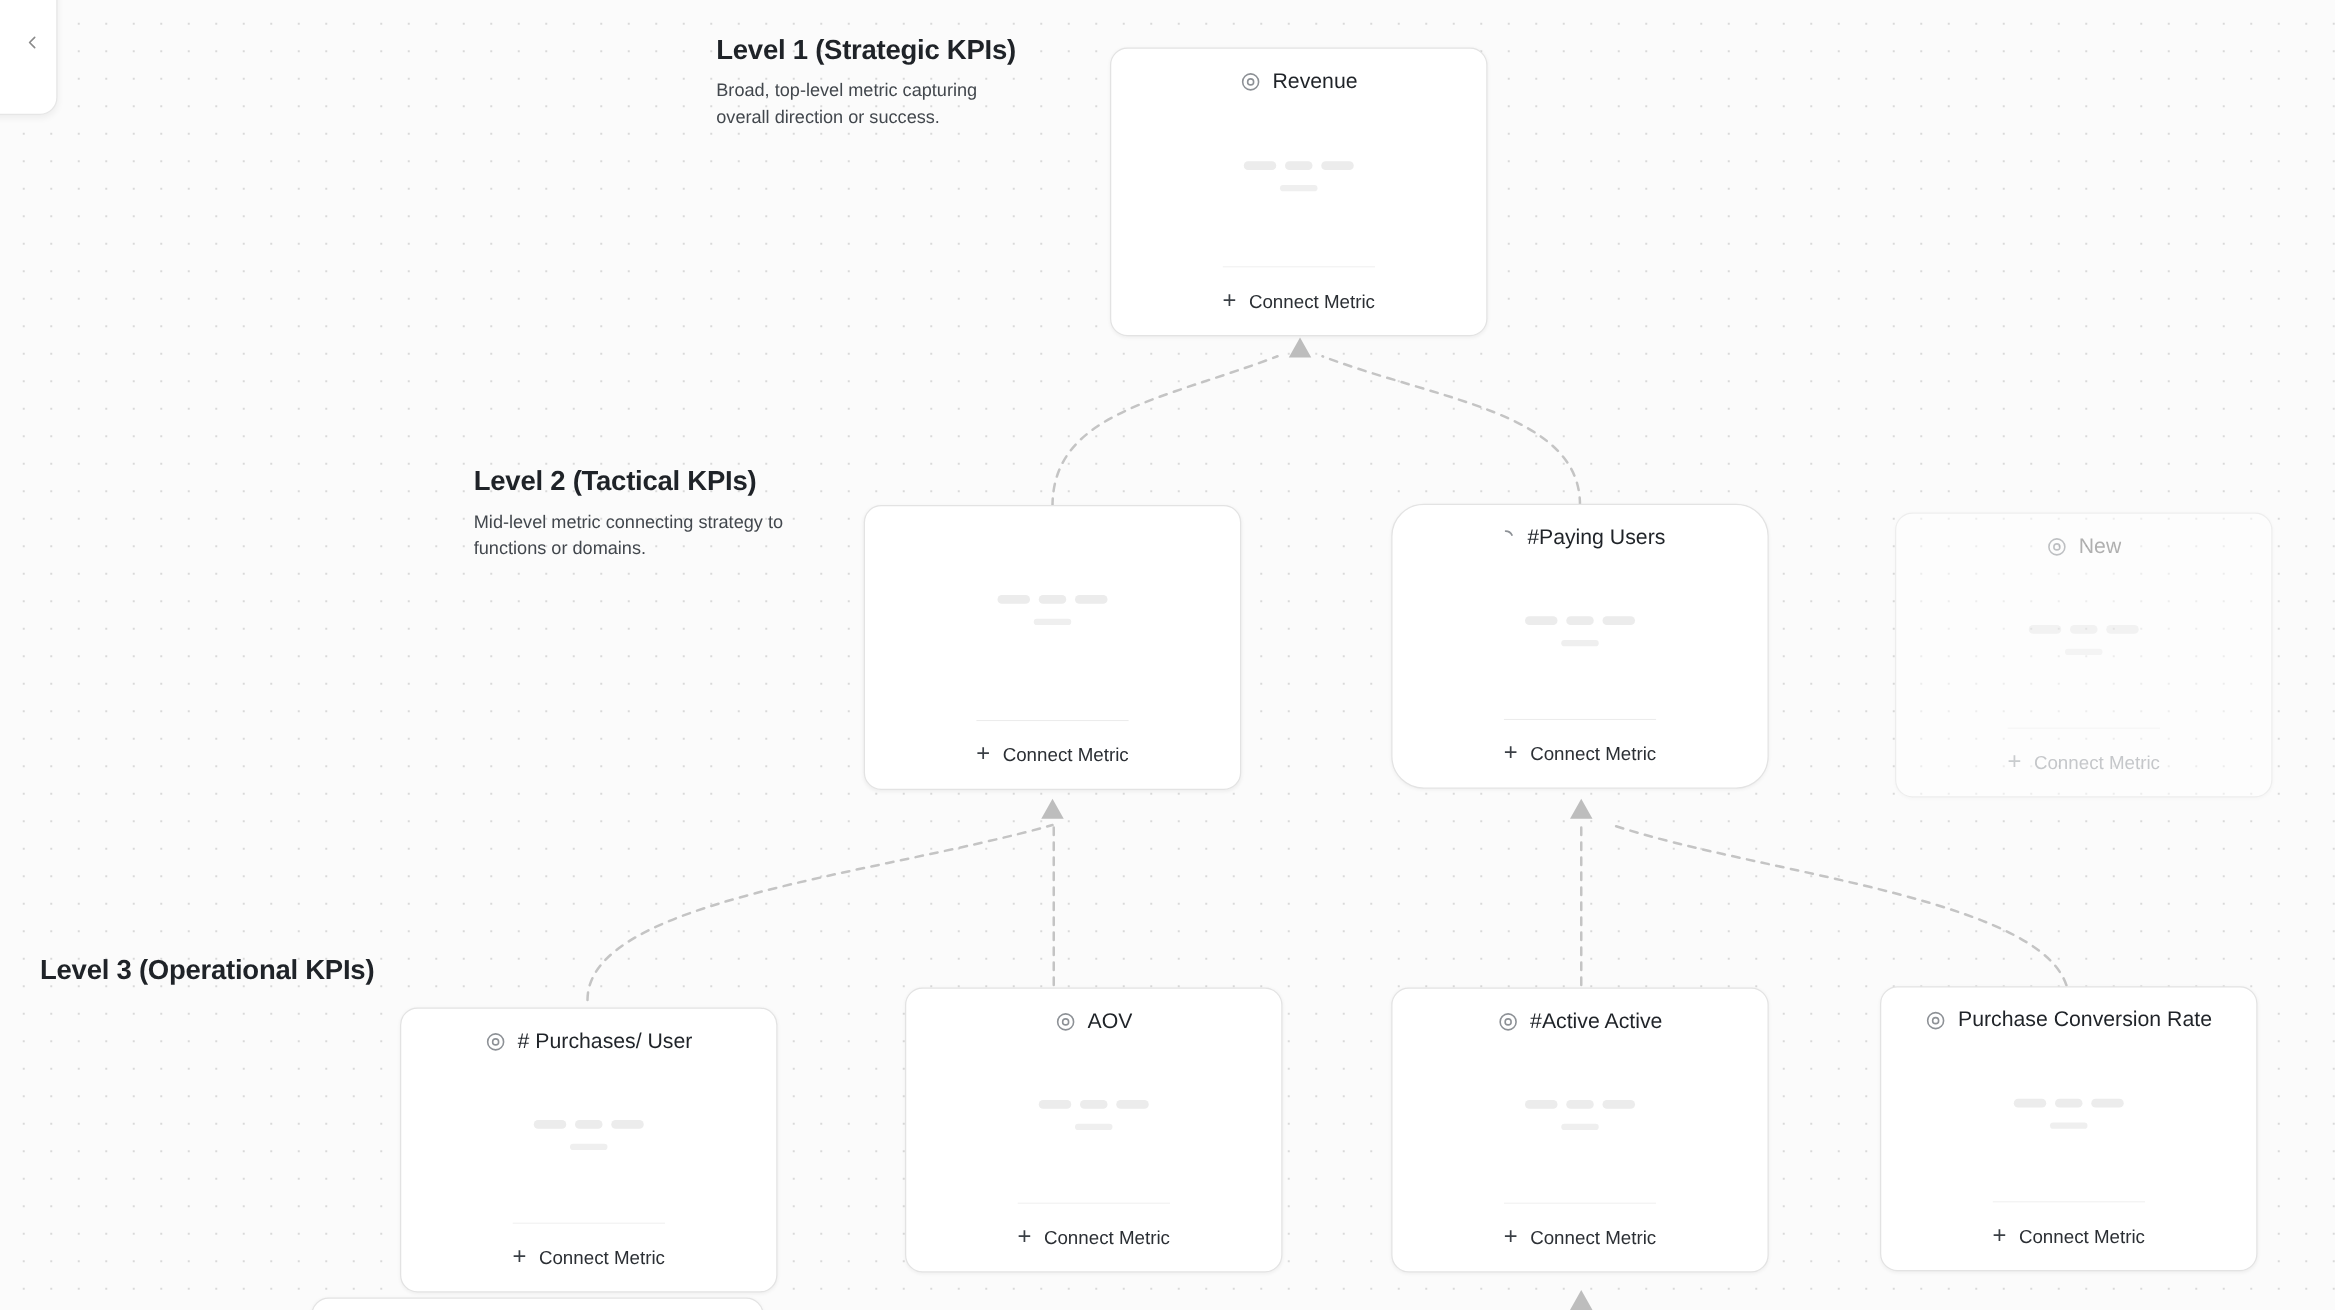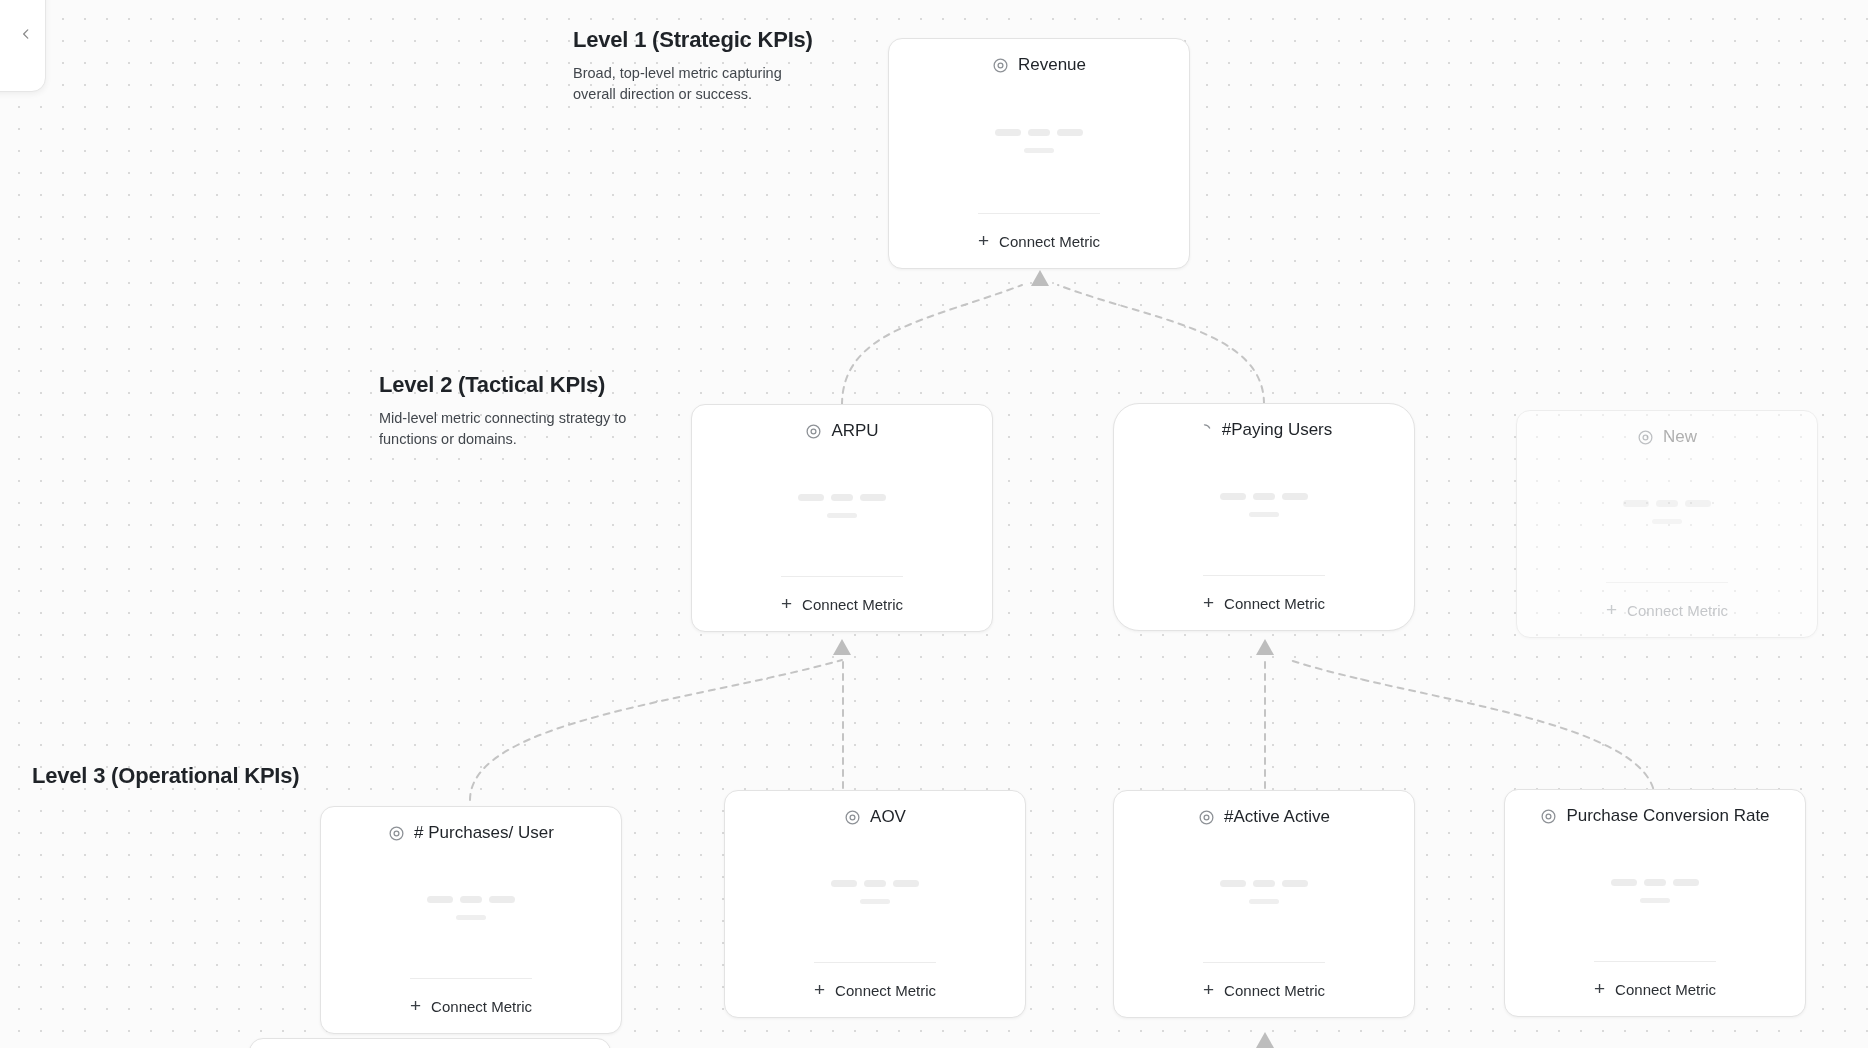--- a/index.html
+++ b/index.html
@@ -244,27 +244,20 @@
       </div>
       <div class="sk-small"></div>
     </div>
     <div class="node-foot">
       <span class="plus">+</span>
       <span>Connect Metric</span>
     </div>
   </div>
 
   <div class="node" style="left:691px; top:404px; width:302px; height:228px;">
-    <div class="node-head">
-      <svg class="node-icon" viewBox="0 0 24 24" fill="none" stroke="currentColor" stroke-width="1.8">
-        <circle cx="12" cy="12" r="9"></circle>
-          <circle cx="12" cy="12" r="3.4"></circle>
-      </svg>
-      <div class="node-title">ARPU</div>
-    </div>
     <div class="node-body">
       <div class="sk-row">
         <div class="sk a"></div>
           <div class="sk b"></div>
           <div class="sk c"></div>
       </div>
       <div class="sk-small"></div>
     </div>
     <div class="node-foot">
       <span class="plus">+</span>

